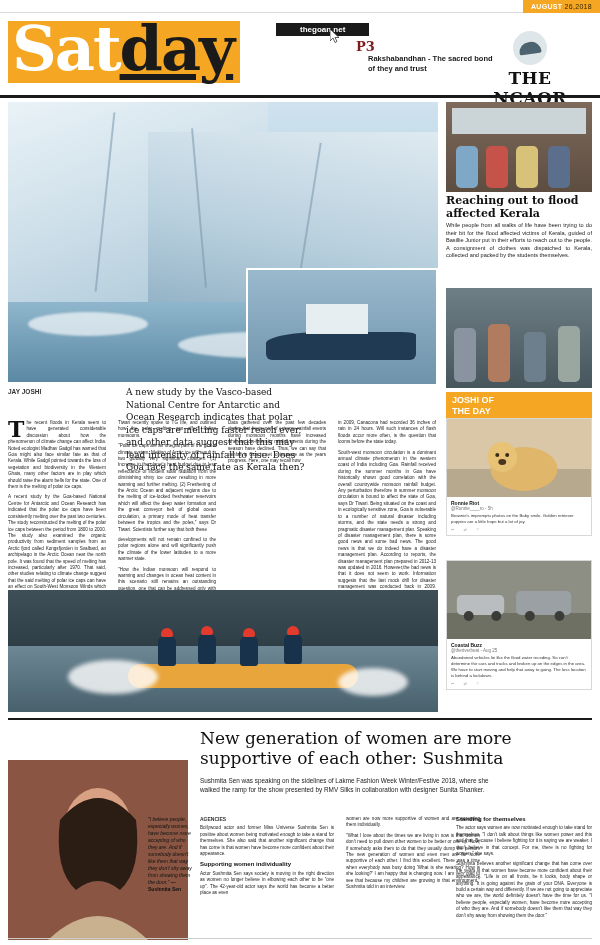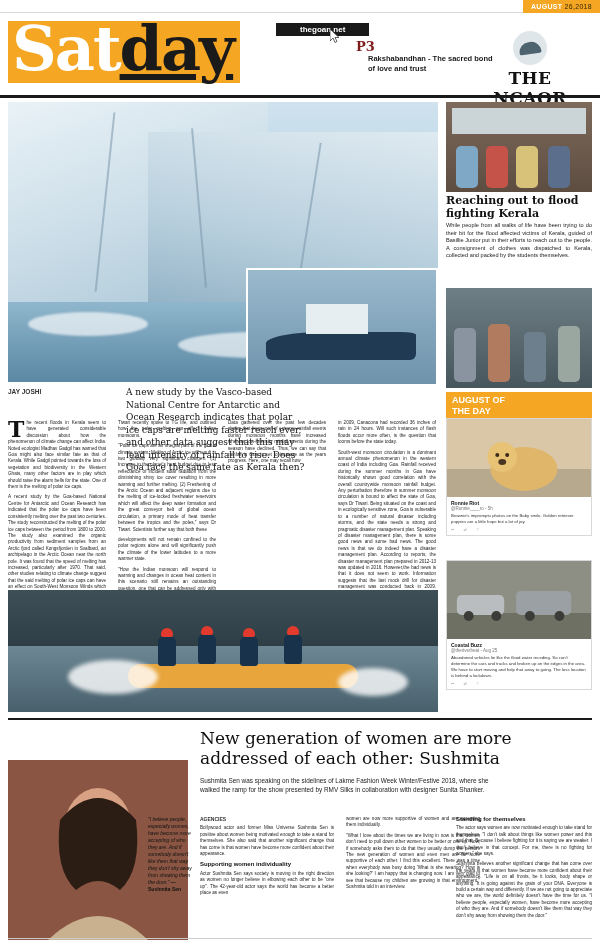--- a/index.html
+++ b/index.html
@@ -207,21 +207,21 @@
   <div class="masthead">
     <div class="sun-orange"></div>
     <div class="sunday-word">
       <span>Sat</span><span class="dark">day</span>
     </div>
     <div class="thegoan-tab">thegoan.net</div>
     <svg class="cursor-arrow" viewBox="0 0 10 14">
       <polygon points="0,0 0,12 3,9 5,13.5 7,12.5 5,8.5 9,8.5" fill="#fff" stroke="#222" stroke-width=".7"></polygon>
     </svg>
     <div class="p3">P3</div>
-    <div class="p3-sub">Rakshabandhan - The sacred bond of love and trust</div>
+    <div class="p3-sub">Rakshabandhan - The sacred bond of they and trust</div>
     <div class="goan-logo">
       <div class="mark"></div>
       <div class="name">THE NCAOR</div>
       <div class="tag">EVERYDAY</div>
     </div>
   </div>
   <div class="mast-rule"></div>
 
   <div class="lead-photo">
     <div class="ice1"></div>
@@ -278,31 +278,31 @@
     <div class="splash" style="left:330px;top:78px;width:70px;height:28px;"></div>
   </div>
 
   <div class="kerala-photo">
     <div class="kp-tarp"></div>
     <div class="kp-person" style="left:10px;background:#7fa7c6;"></div>
     <div class="kp-person" style="left:40px;background:#c6534a;"></div>
     <div class="kp-person" style="left:70px;background:#d8c27a;"></div>
     <div class="kp-person" style="left:102px;background:#5b6f8c;"></div>
   </div>
-  <div class="rail-hl">Reaching out to flood fighting Kerala</div>
+  <div class="rail-hl">Reaching out to flood affected Kerala</div>
   <div class="rail-body">While people from all walks of life have been trying to do their bit for the flood affected victims of Kerala, guided of Basillie Junior put in their efforts to reach out to the people. A consignment of clothes was dispatched to Kerala, collected and packed by the students themselves.</div>
   <div class="kerala-photo2">
     <div class="kp-person" style="left:8px;bottom:6px;height:54px;background:#8a93a0;"></div>
     <div class="kp-person" style="left:42px;bottom:6px;height:58px;background:#b07b5e;"></div>
     <div class="kp-person" style="left:78px;bottom:6px;height:50px;background:#6d7f8c;"></div>
     <div class="kp-person" style="left:112px;bottom:6px;height:56px;background:#9aa7a1;"></div>
   </div>
 
   <div class="tweets-head">
-    <div>AUGUST OF</div>
+    <div>JOSHI OF</div>
     <div>THE DAY</div>
   </div>
 
   <div class="tweet-card" style="top:418px;">
     <svg class="tweet-img" viewBox="0 0 146 78" preserveAspectRatio="none">
       <rect width="146" height="78" fill="#d9c7a8"></rect>
       <rect y="50" width="146" height="28" fill="#b7a98d"></rect>
       <ellipse cx="78" cy="50" rx="34" ry="22" fill="#e0b66a"></ellipse>
       <circle cx="56" cy="38" r="15" fill="#e8c275"></circle>
       <circle cx="51" cy="36" r="2" fill="#3b2a17"></circle>
@@ -338,21 +338,21 @@
 
   <div class="bottom">
     <div class="bot-photo">
       <svg viewBox="0 0 180 180" preserveAspectRatio="none" style="width:100%;height:100%;">
         <rect width="180" height="180" fill="#8a5643"></rect>
         <ellipse cx="90" cy="70" rx="34" ry="42" fill="#d9a183"></ellipse>
         <path d="M52 60 q38 -44 76 0 q6 50 -16 70 q-22 -18 -44 0 q-22 -20 -16 -70z" fill="#2b1c14"></path>
         <path d="M40 180 q50 -48 100 0z" fill="#c9b08f"></path>
       </svg>
     </div>
-    <div class="bot-hl">New generation of women are more addressed of each other: Sushmita</div>
+    <div class="bot-hl">New generation of women are more supportive of each other: Sushmita</div>
     <div class="bot-deck">Sushmita Sen was speaking on the sidelines of Lakme Fashion Week Winter/Festive 2018, where she walked the ramp for the show presented by RMV Silks in collaboration with designer Sunita Shanker.</div>
     <div class="pullquote">
       <span>"I believe people, especially women, have become more accepting of who they are. And if somebody doesn't like them that way they don't shy away from showing them the door."</span>
       <b>— Sushmita Sen</b>
     </div>
 
     <div class="bot-col" style="left:192px;top:96px;">
       <div class="agencies">AGENCIES</div>
       <p>Bollywood actor and former Miss Universe Sushmita Sen is positive about women being motivated enough to take a stand for themselves. She also said that another significant change that has come is that women have become more confident about their appearance.</p>
       <h4>Supporting women individuality</h4>

